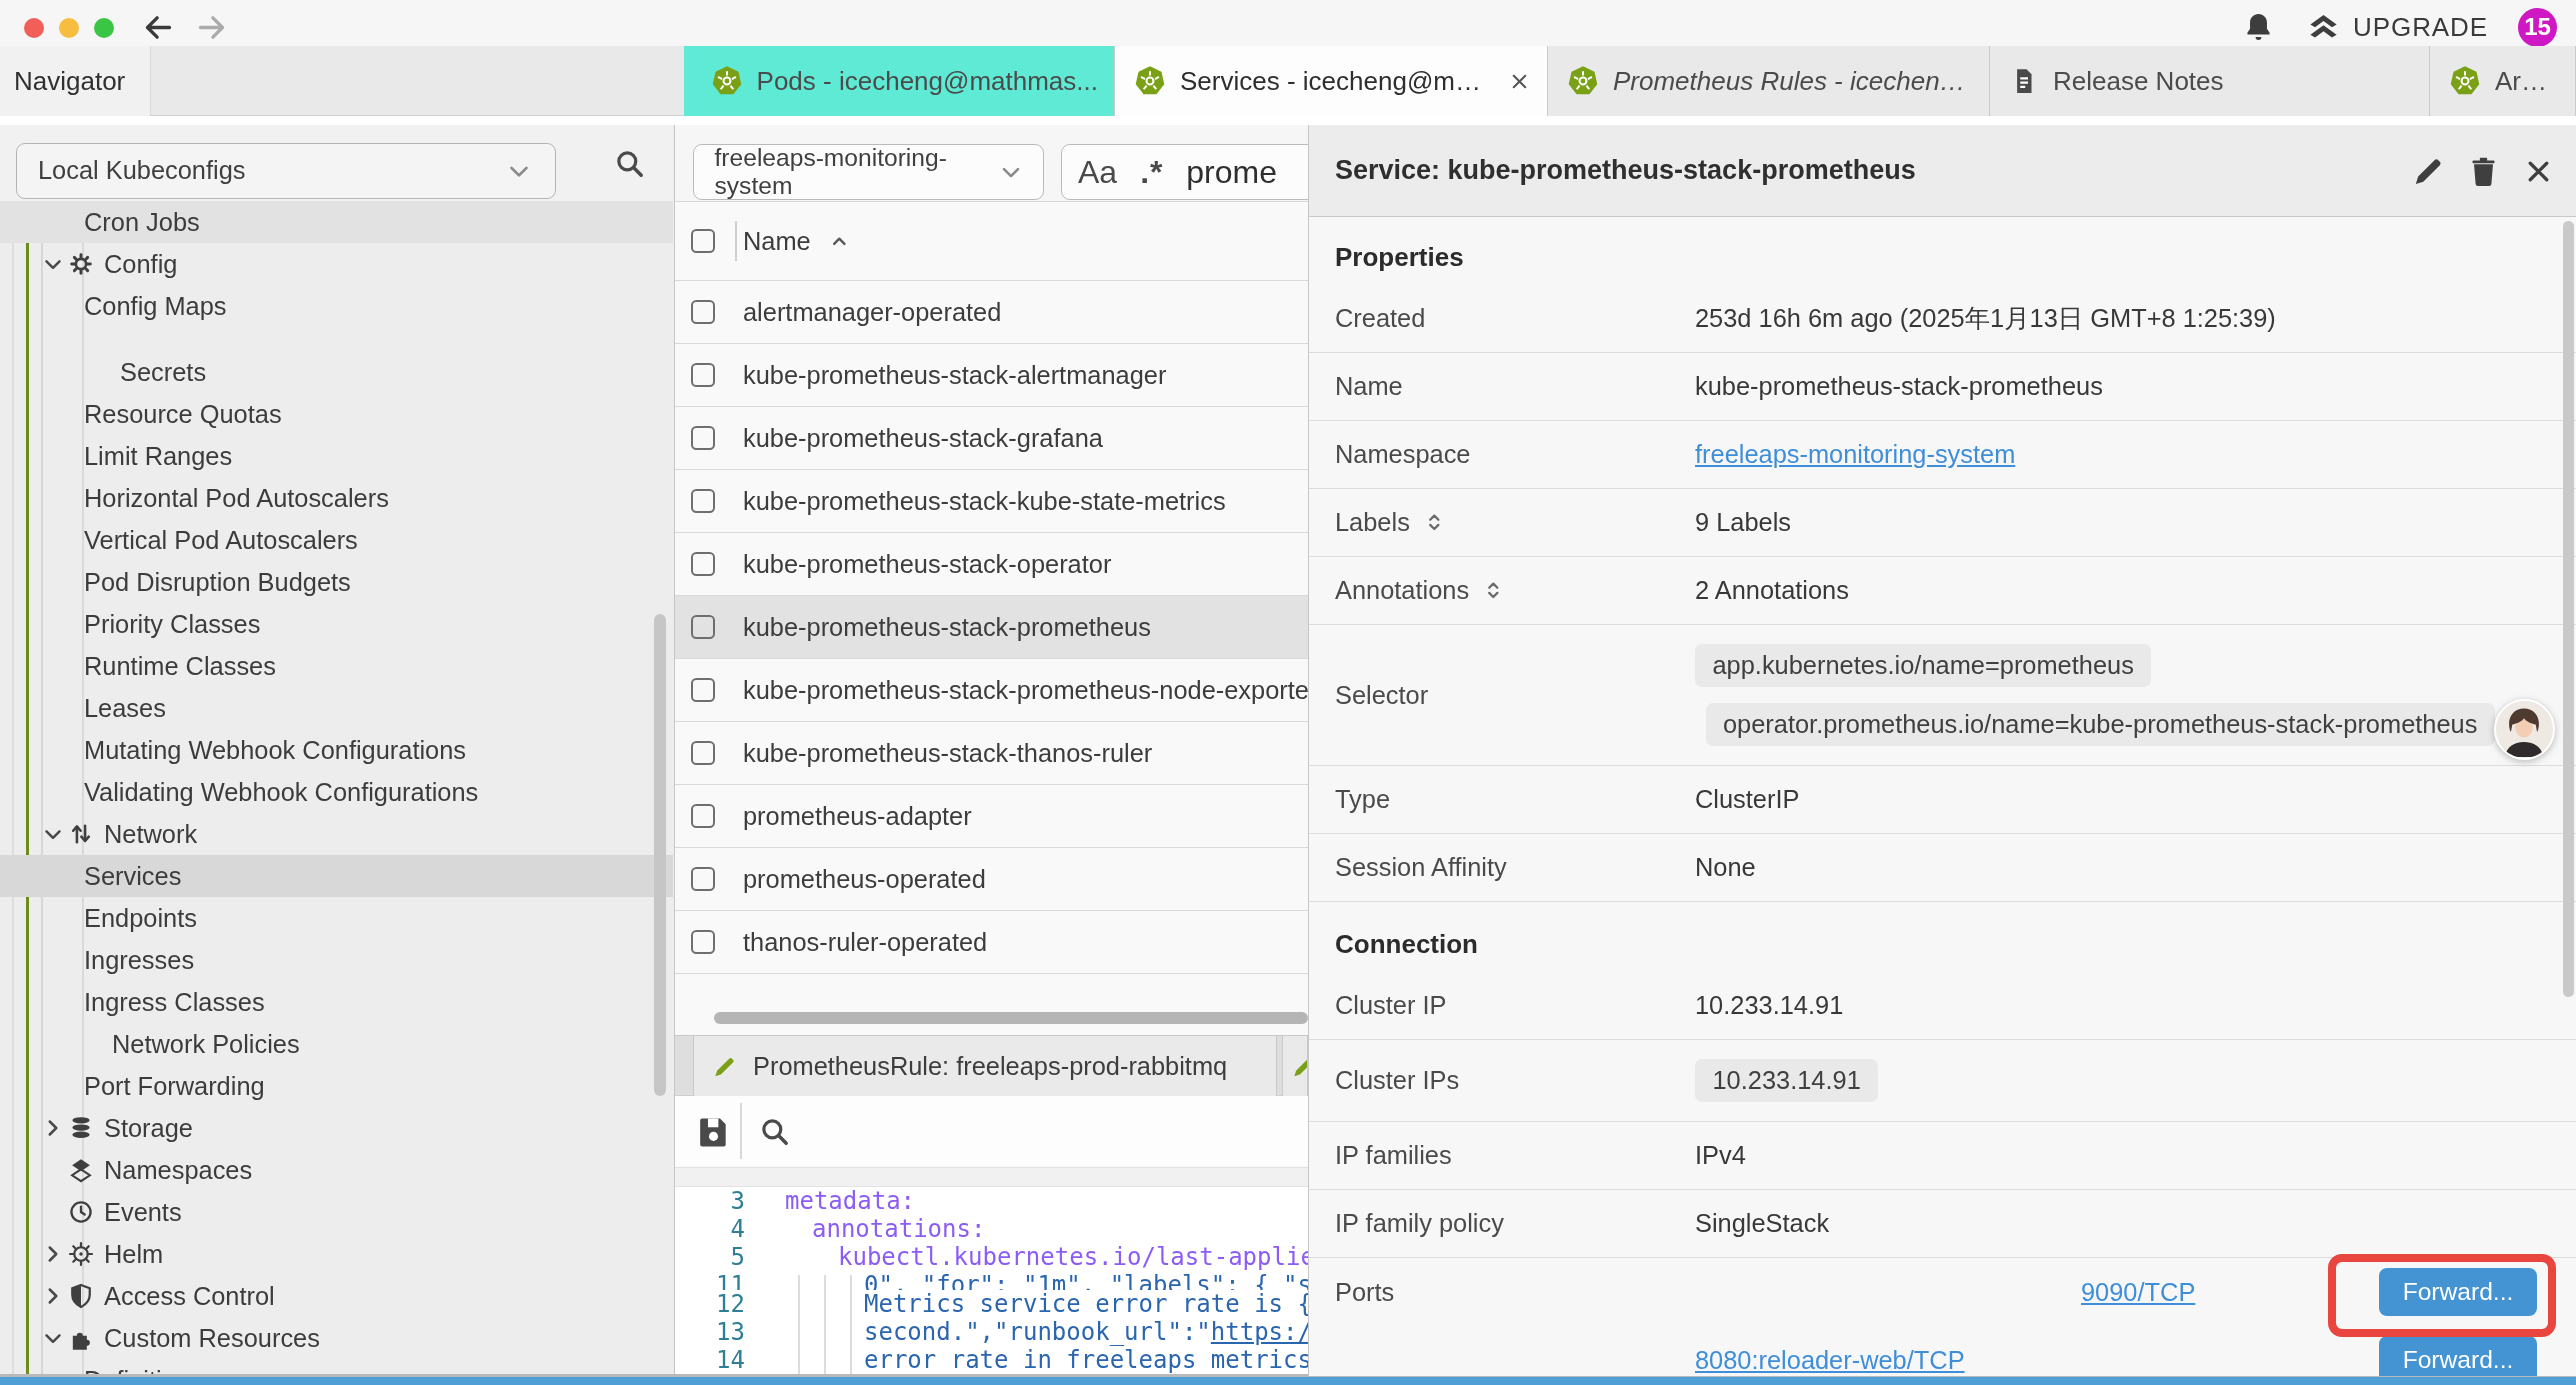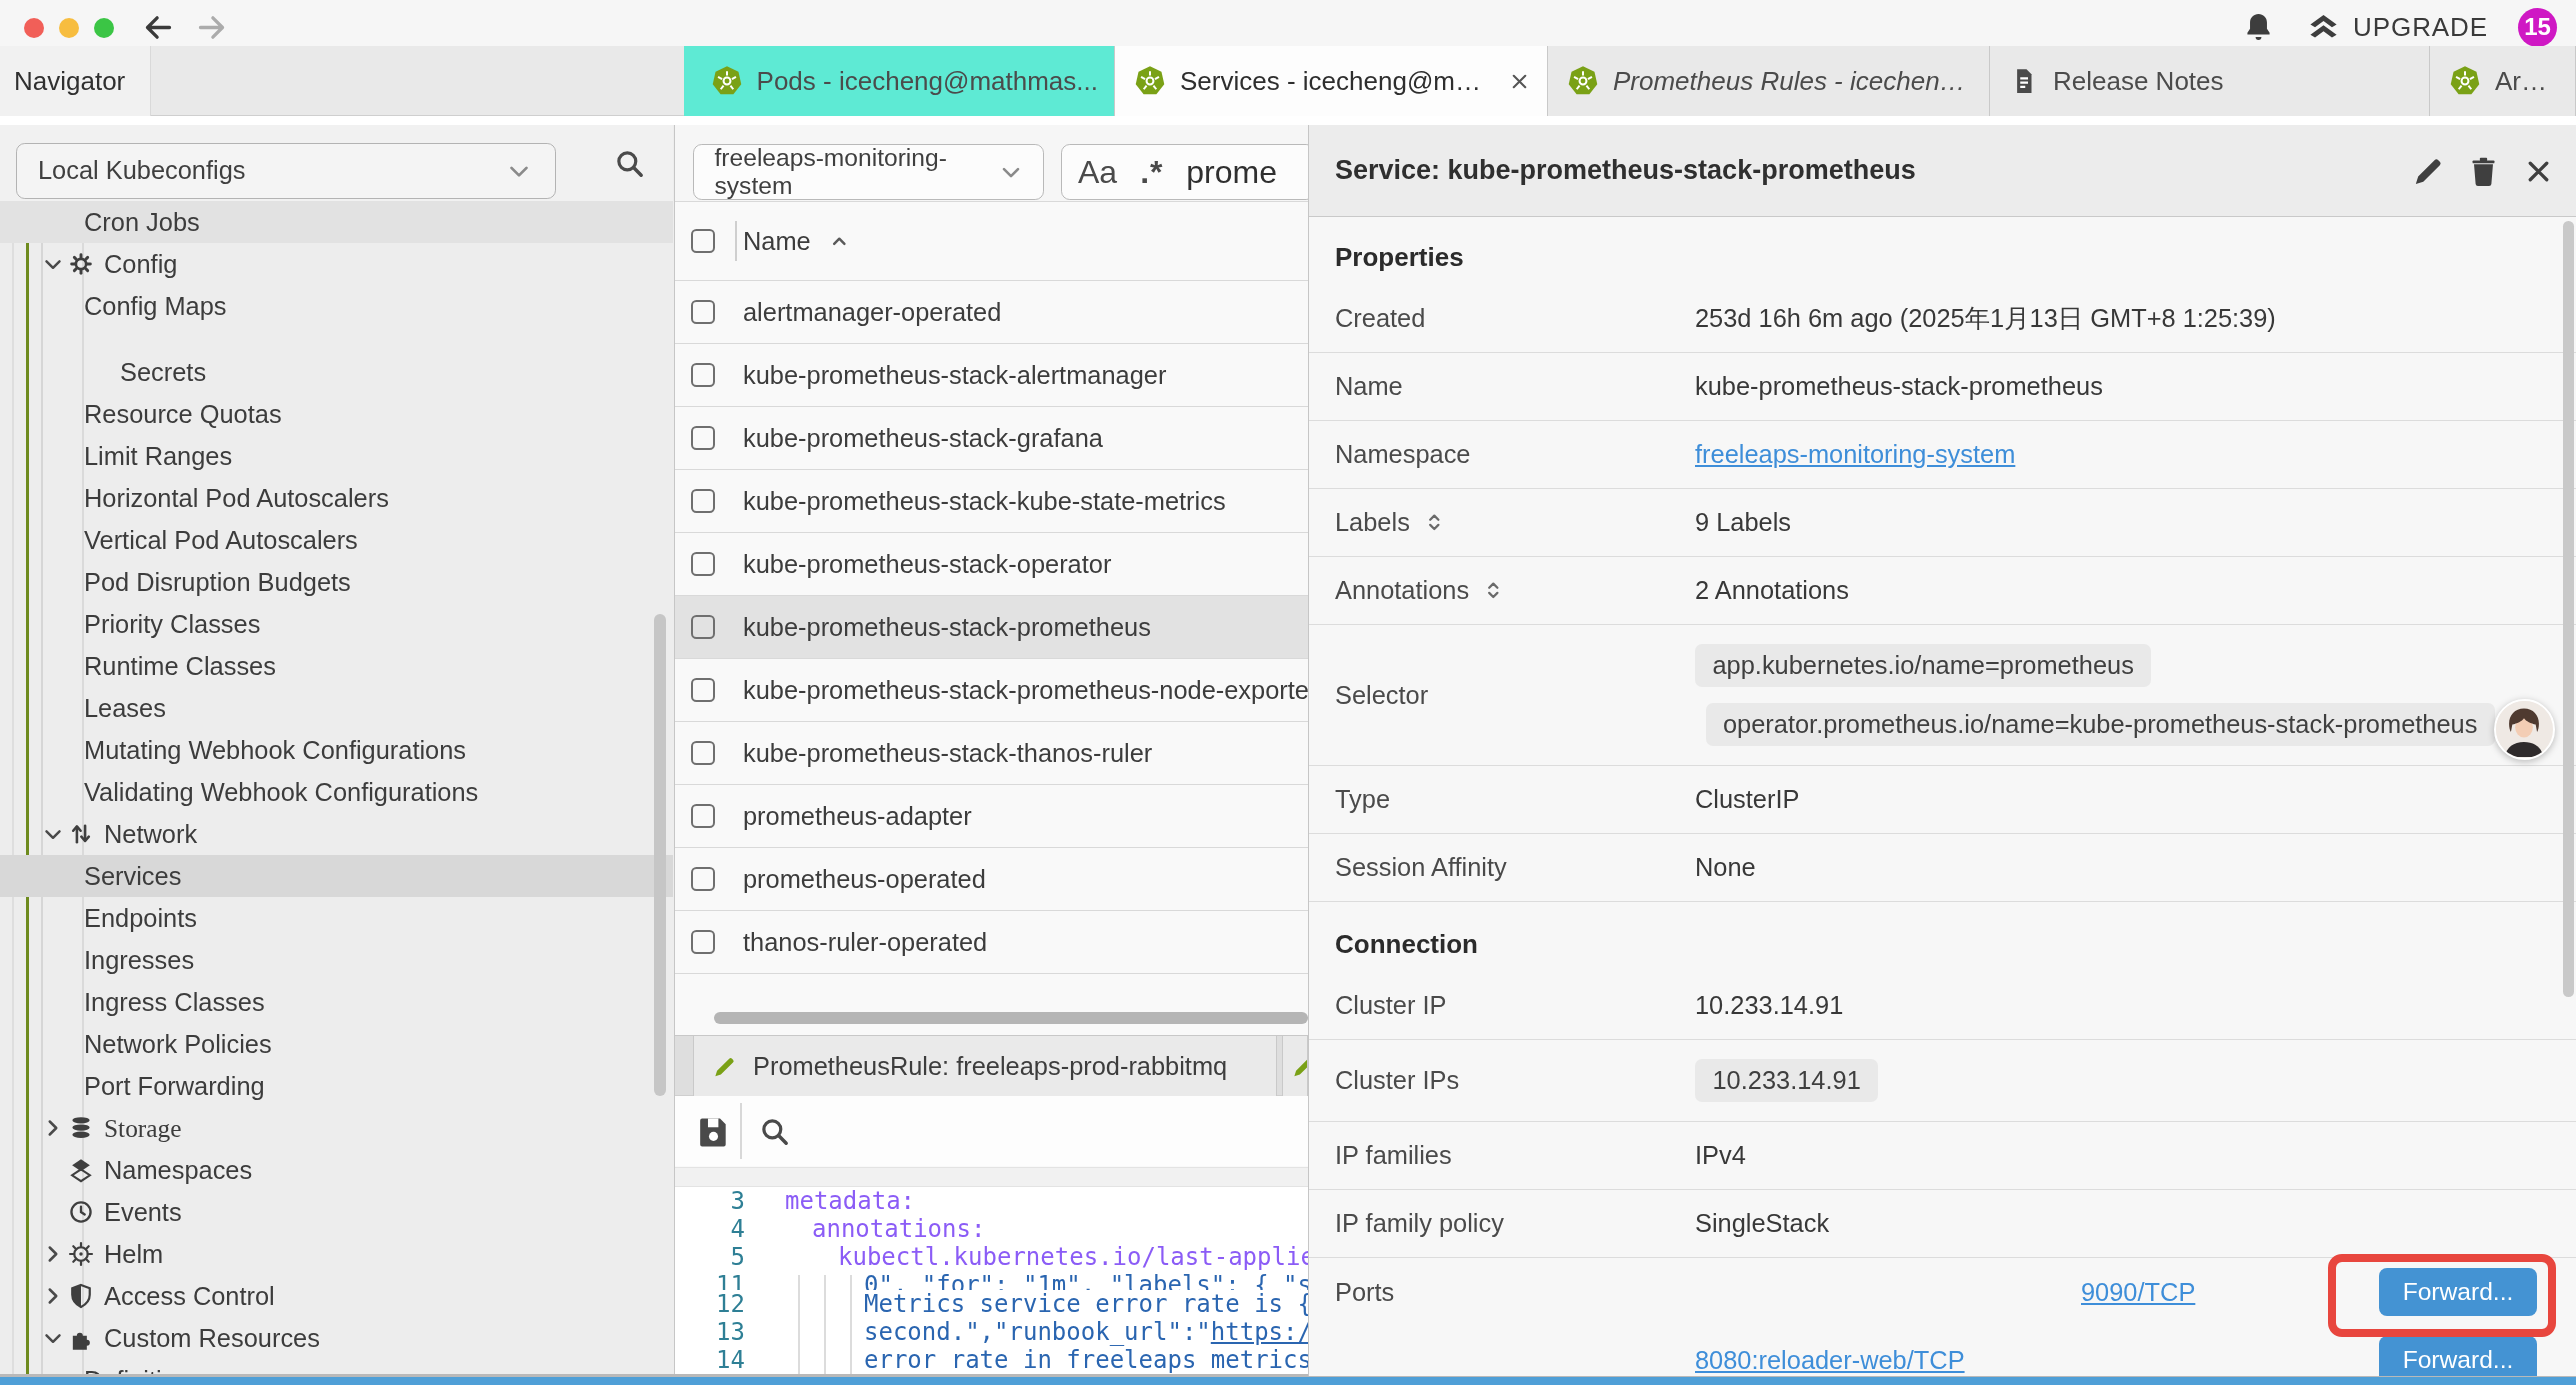--- a/index.html
+++ b/index.html
@@ -339,27 +339,27 @@
           </div>
           <div class="tree-row" style="padding-left: 84px;">
             <span>Endpoints</span>
           </div>
           <div class="tree-row" style="padding-left: 84px;">
             <span>Ingresses</span>
           </div>
           <div class="tree-row" style="padding-left: 84px;">
             <span>Ingress Classes</span>
           </div>
-          <div class="tree-row" style="padding-left: 84px;">
+          <div class="tree-row" style="padding-left: 112px;">
             <span>Network Policies</span>
           </div>
           <div class="tree-row" style="padding-left: 84px;">
             <span>Port Forwarding</span>
           </div>
-          <div class="tree-row" style="padding-left: 39px; font-family: Liberation Serif, serif;">
+          <div class="tree-row" style="padding-left: 39px;">
             <span class="chev-box">
               <svg viewBox="0 0 24 24" width="26" height="26">
                 <polyline points="9,6 15,12 9,18" fill="none" stroke="#4a4a4a" stroke-width="2.3" stroke-linecap="round" stroke-linejoin="round"></polyline>
               </svg>
             </span>
             <span class="t-icon">
               <svg viewBox="0 0 24 24" width="28" height="28" fill="#3f3f3f">
                 <ellipse cx="12" cy="5.4" rx="7.4" ry="2.7"></ellipse>
                 <ellipse cx="12" cy="11.6" rx="7.4" ry="2.7"></ellipse>
                 <ellipse cx="12" cy="17.8" rx="7.4" ry="2.7"></ellipse>

